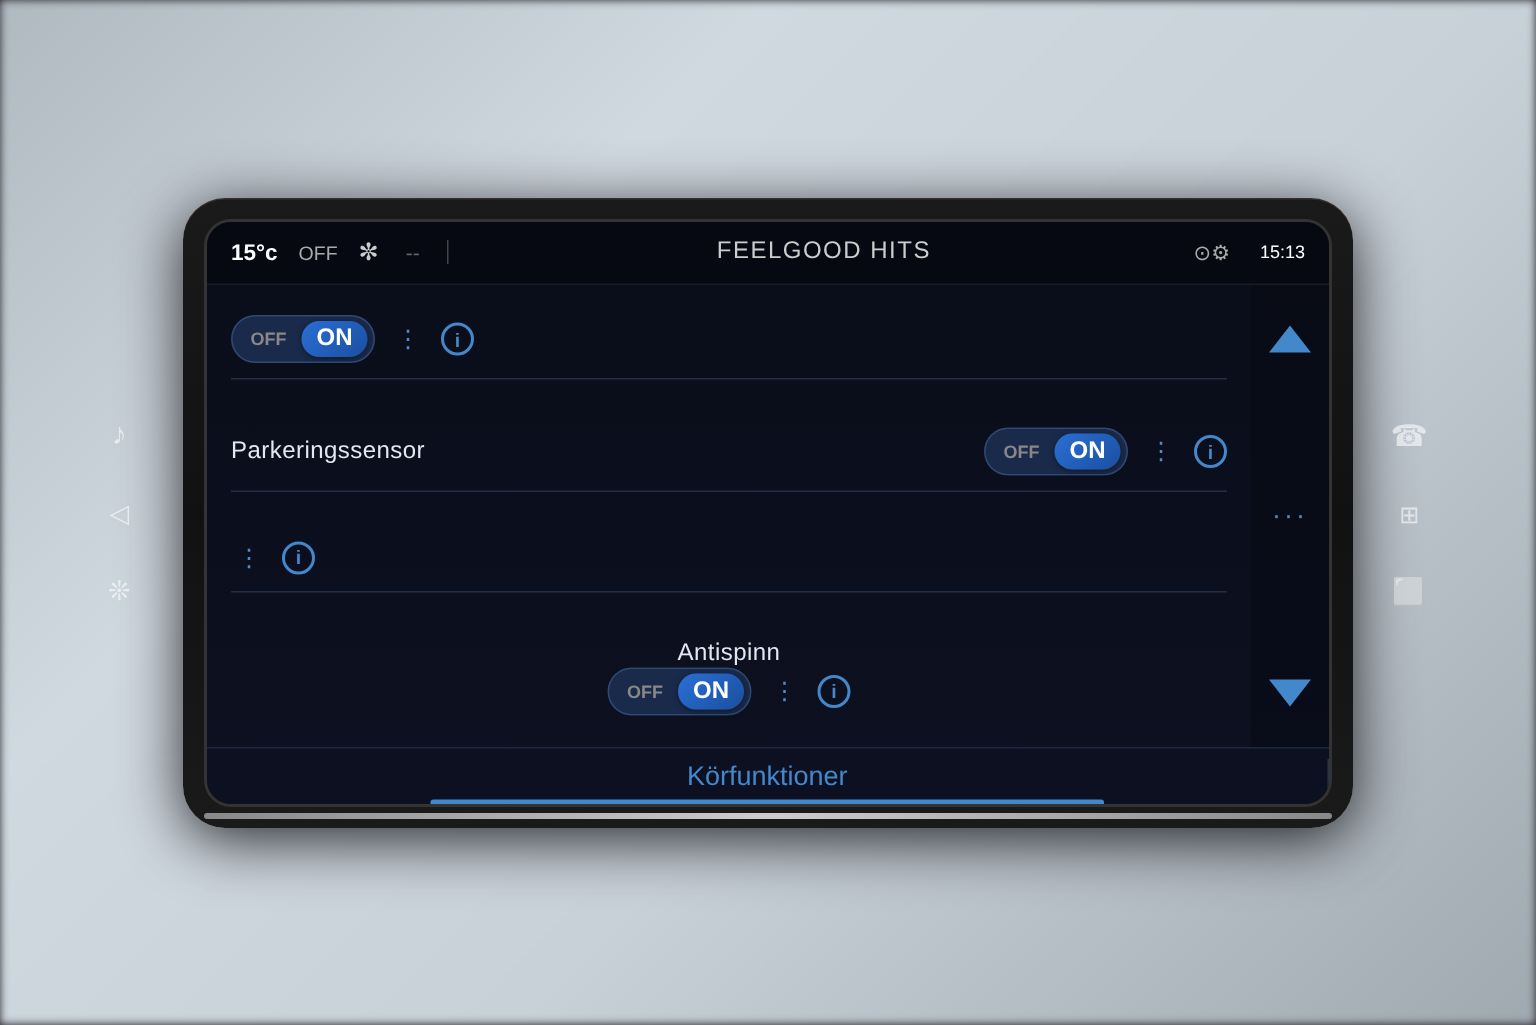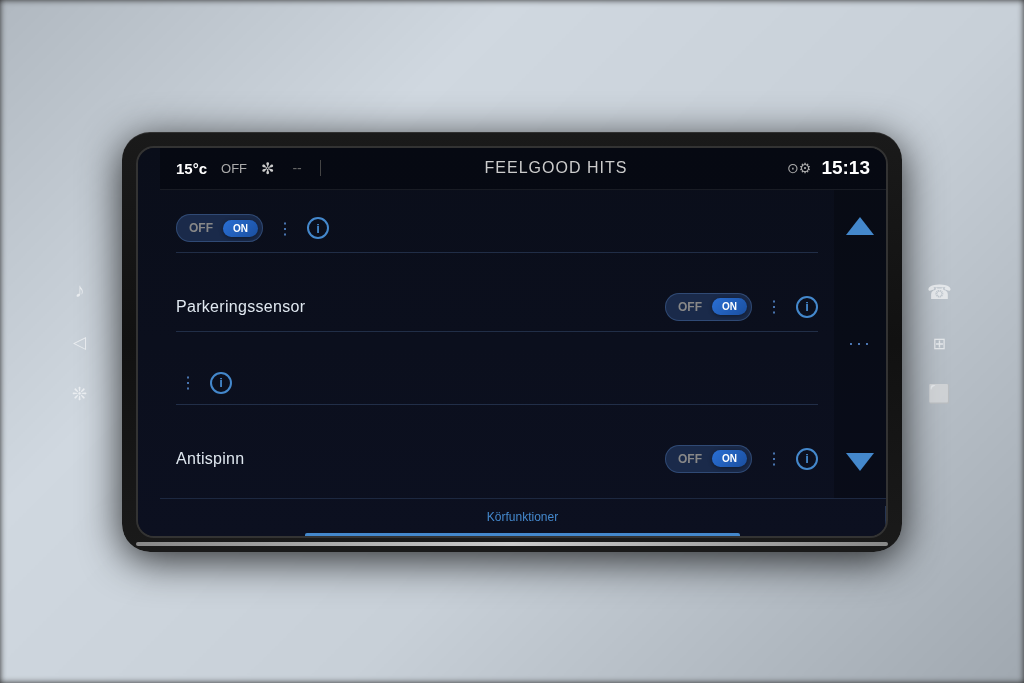--- a/index.html
+++ b/index.html
@@ -85,21 +85,20 @@
     }
 
     
     .screen {
       width: 100%;
       height: 100%;
       background: linear-gradient(180deg, #0a0e1a 0%, #0c1020 100%);
       display: flex;
       flex-direction: column;
       color: white;
-      padding-left: 22px;
     }
 
     
     .status-bar {
       display: flex;
       align-items: center;
       padding: 6px 16px;
       height: 42px;
       background: rgba(0,0,0,0.3);
       gap: 10px;
@@ -144,24 +143,24 @@
       text-align: center;
       letter-spacing: 1px;
     }
 
     .status-location {
       font-size: 14px;
       color: #aaa;
     }
 
     .status-time {
-      font-size: 19px;
-      font-weight: bold;
+      font-size: 12px;
+      font-weight: normal;
       color: white;
-      margin-left: 0;
+      margin-left: 10px;
     }
 
     
     .content-area {
       flex: 1;
       display: flex;
       position: relative;
       padding: 0;
     }
 
@@ -176,20 +175,21 @@
 
     .setting-row {
       display: flex;
       align-items: center;
       padding: 10px 0;
       border-bottom: 1px solid rgba(100, 140, 200, 0.25);
     }
 
     .setting-row:last-child {
       border-bottom: none;
+      flex-direction: column;
     }
 
     .setting-label {
       flex: 1;
       font-size: 16px;
       font-weight: 500;
       color: #e0e8f0;
       letter-spacing: 0.3px;
     }
 
@@ -213,21 +213,21 @@
     .toggle-off {
       padding: 3px 8px;
       font-size: 12px;
       color: #888;
       border-radius: 14px;
       font-weight: bold;
     }
 
     .toggle-on {
       padding: 3px 10px;
-      font-size: 10px;
+      font-size: 16px;
       color: white;
       background: linear-gradient(135deg, #2a6fd4, #1a4fa0);
       border-radius: 14px;
       font-weight: bold;
       box-shadow: 0 1px 4px rgba(0,0,0,0.4);
     }
 
     .menu-dots {
       font-size: 16px;
       color: #5588cc;
@@ -298,21 +298,21 @@
       display: flex;
       height: 38px;
       border-top: 1px solid rgba(100,140,200,0.2);
     }
 
     .tab {
       flex: 1;
       display: flex;
       align-items: center;
       justify-content: center;
-      font-size: 12px;
+      font-size: 18px;
       color: #4488cc;
       cursor: pointer;
       position: relative;
       text-align: right;
     }
 
     .tab.active::after {
       content: '';
       position: absolute;
       bottom: 0;

